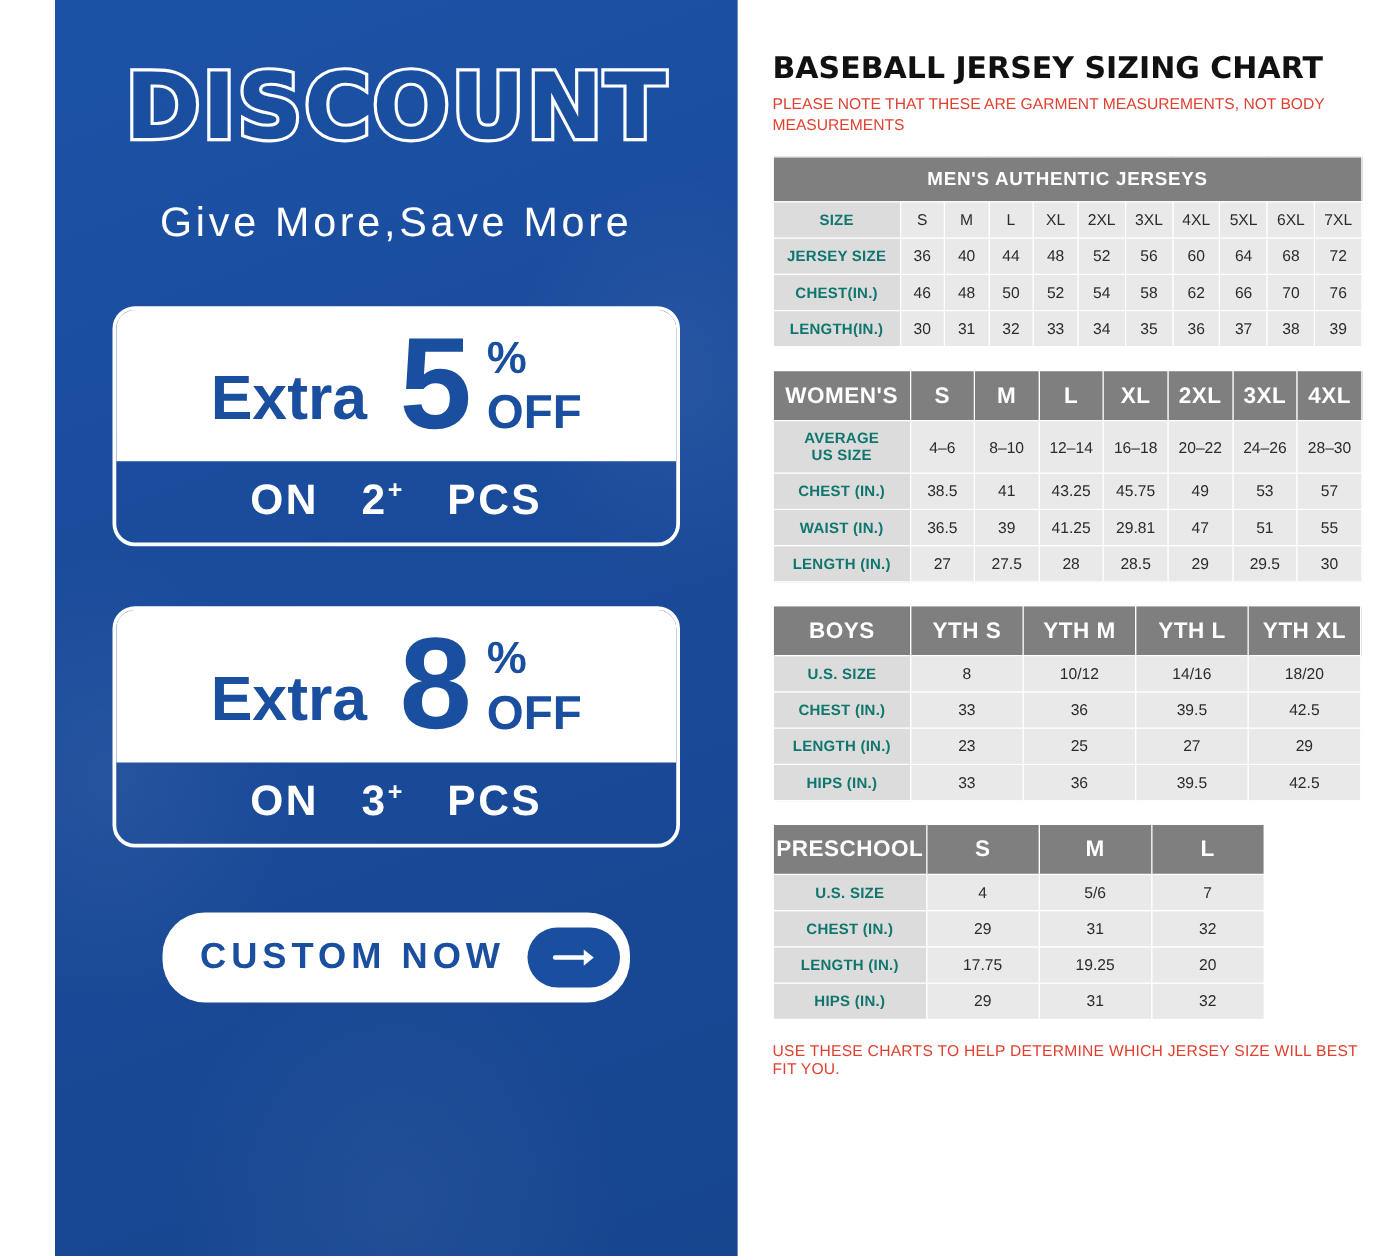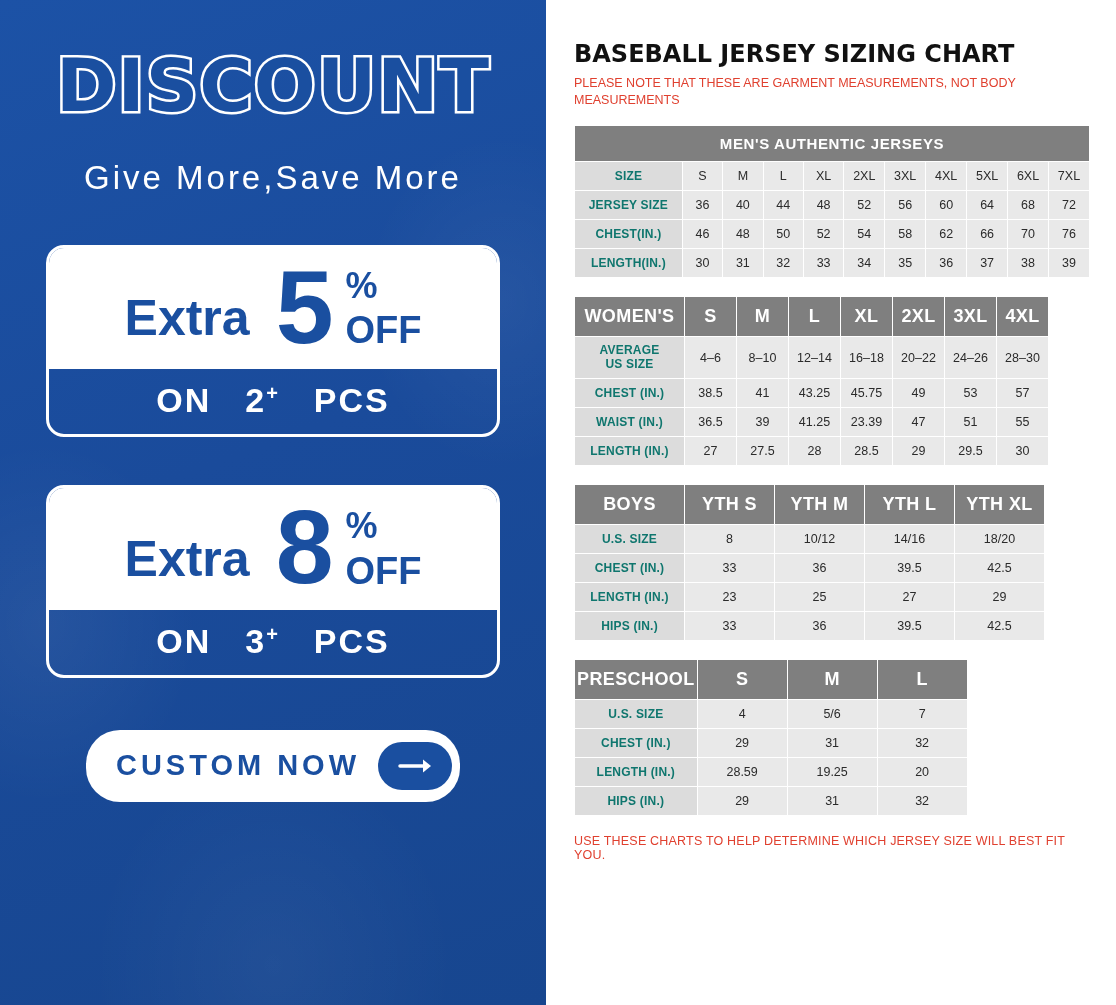--- a/index.html
+++ b/index.html
@@ -21,20 +21,21 @@
   }
 
   
   .promo {
     position: relative;
     width: 546px;
     height: 1005px;
     background: #1a4fa0;
     overflow: hidden;
     flex: 0 0 546px;
+    margin-left: 44px;
   }
   .promo-bg {
     position: absolute;
     inset: 0;
     background:
       radial-gradient(ellipse 220px 260px at 8% 62%, rgba(255,255,255,0.055), rgba(255,255,255,0) 70%),
       radial-gradient(ellipse 200px 240px at 92% 30%, rgba(255,255,255,0.05), rgba(255,255,255,0) 70%),
       radial-gradient(ellipse 260px 300px at 50% 96%, rgba(255,255,255,0.045), rgba(255,255,255,0) 70%),
       linear-gradient(160deg, #1c52a6 0%, #1a4b9b 45%, #17468f 100%);
   }
@@ -410,21 +411,21 @@
               <td>45.75</td>
               <td>49</td>
               <td>53</td>
               <td>57</td>
             </tr>
             <tr>
               <td class="rowlabel">WAIST (IN.)</td>
               <td>36.5</td>
               <td>39</td>
               <td>41.25</td>
-              <td>23.39</td>
+              <td>29.81</td>
               <td>47</td>
               <td>51</td>
               <td>55</td>
             </tr>
             <tr>
               <td class="rowlabel">LENGTH (IN.)</td>
               <td>27</td>
               <td>27.5</td>
               <td>28</td>
               <td>28.5</td>
@@ -501,21 +502,21 @@
               <td>7</td>
             </tr>
             <tr>
               <td class="rowlabel">CHEST (IN.)</td>
               <td>29</td>
               <td>31</td>
               <td>32</td>
             </tr>
             <tr>
               <td class="rowlabel">LENGTH (IN.)</td>
-              <td>28.59</td>
+              <td>17.75</td>
               <td>19.25</td>
               <td>20</td>
             </tr>
             <tr>
               <td class="rowlabel">HIPS (IN.)</td>
               <td>29</td>
               <td>31</td>
               <td>32</td>
             </tr>
           </tbody>

